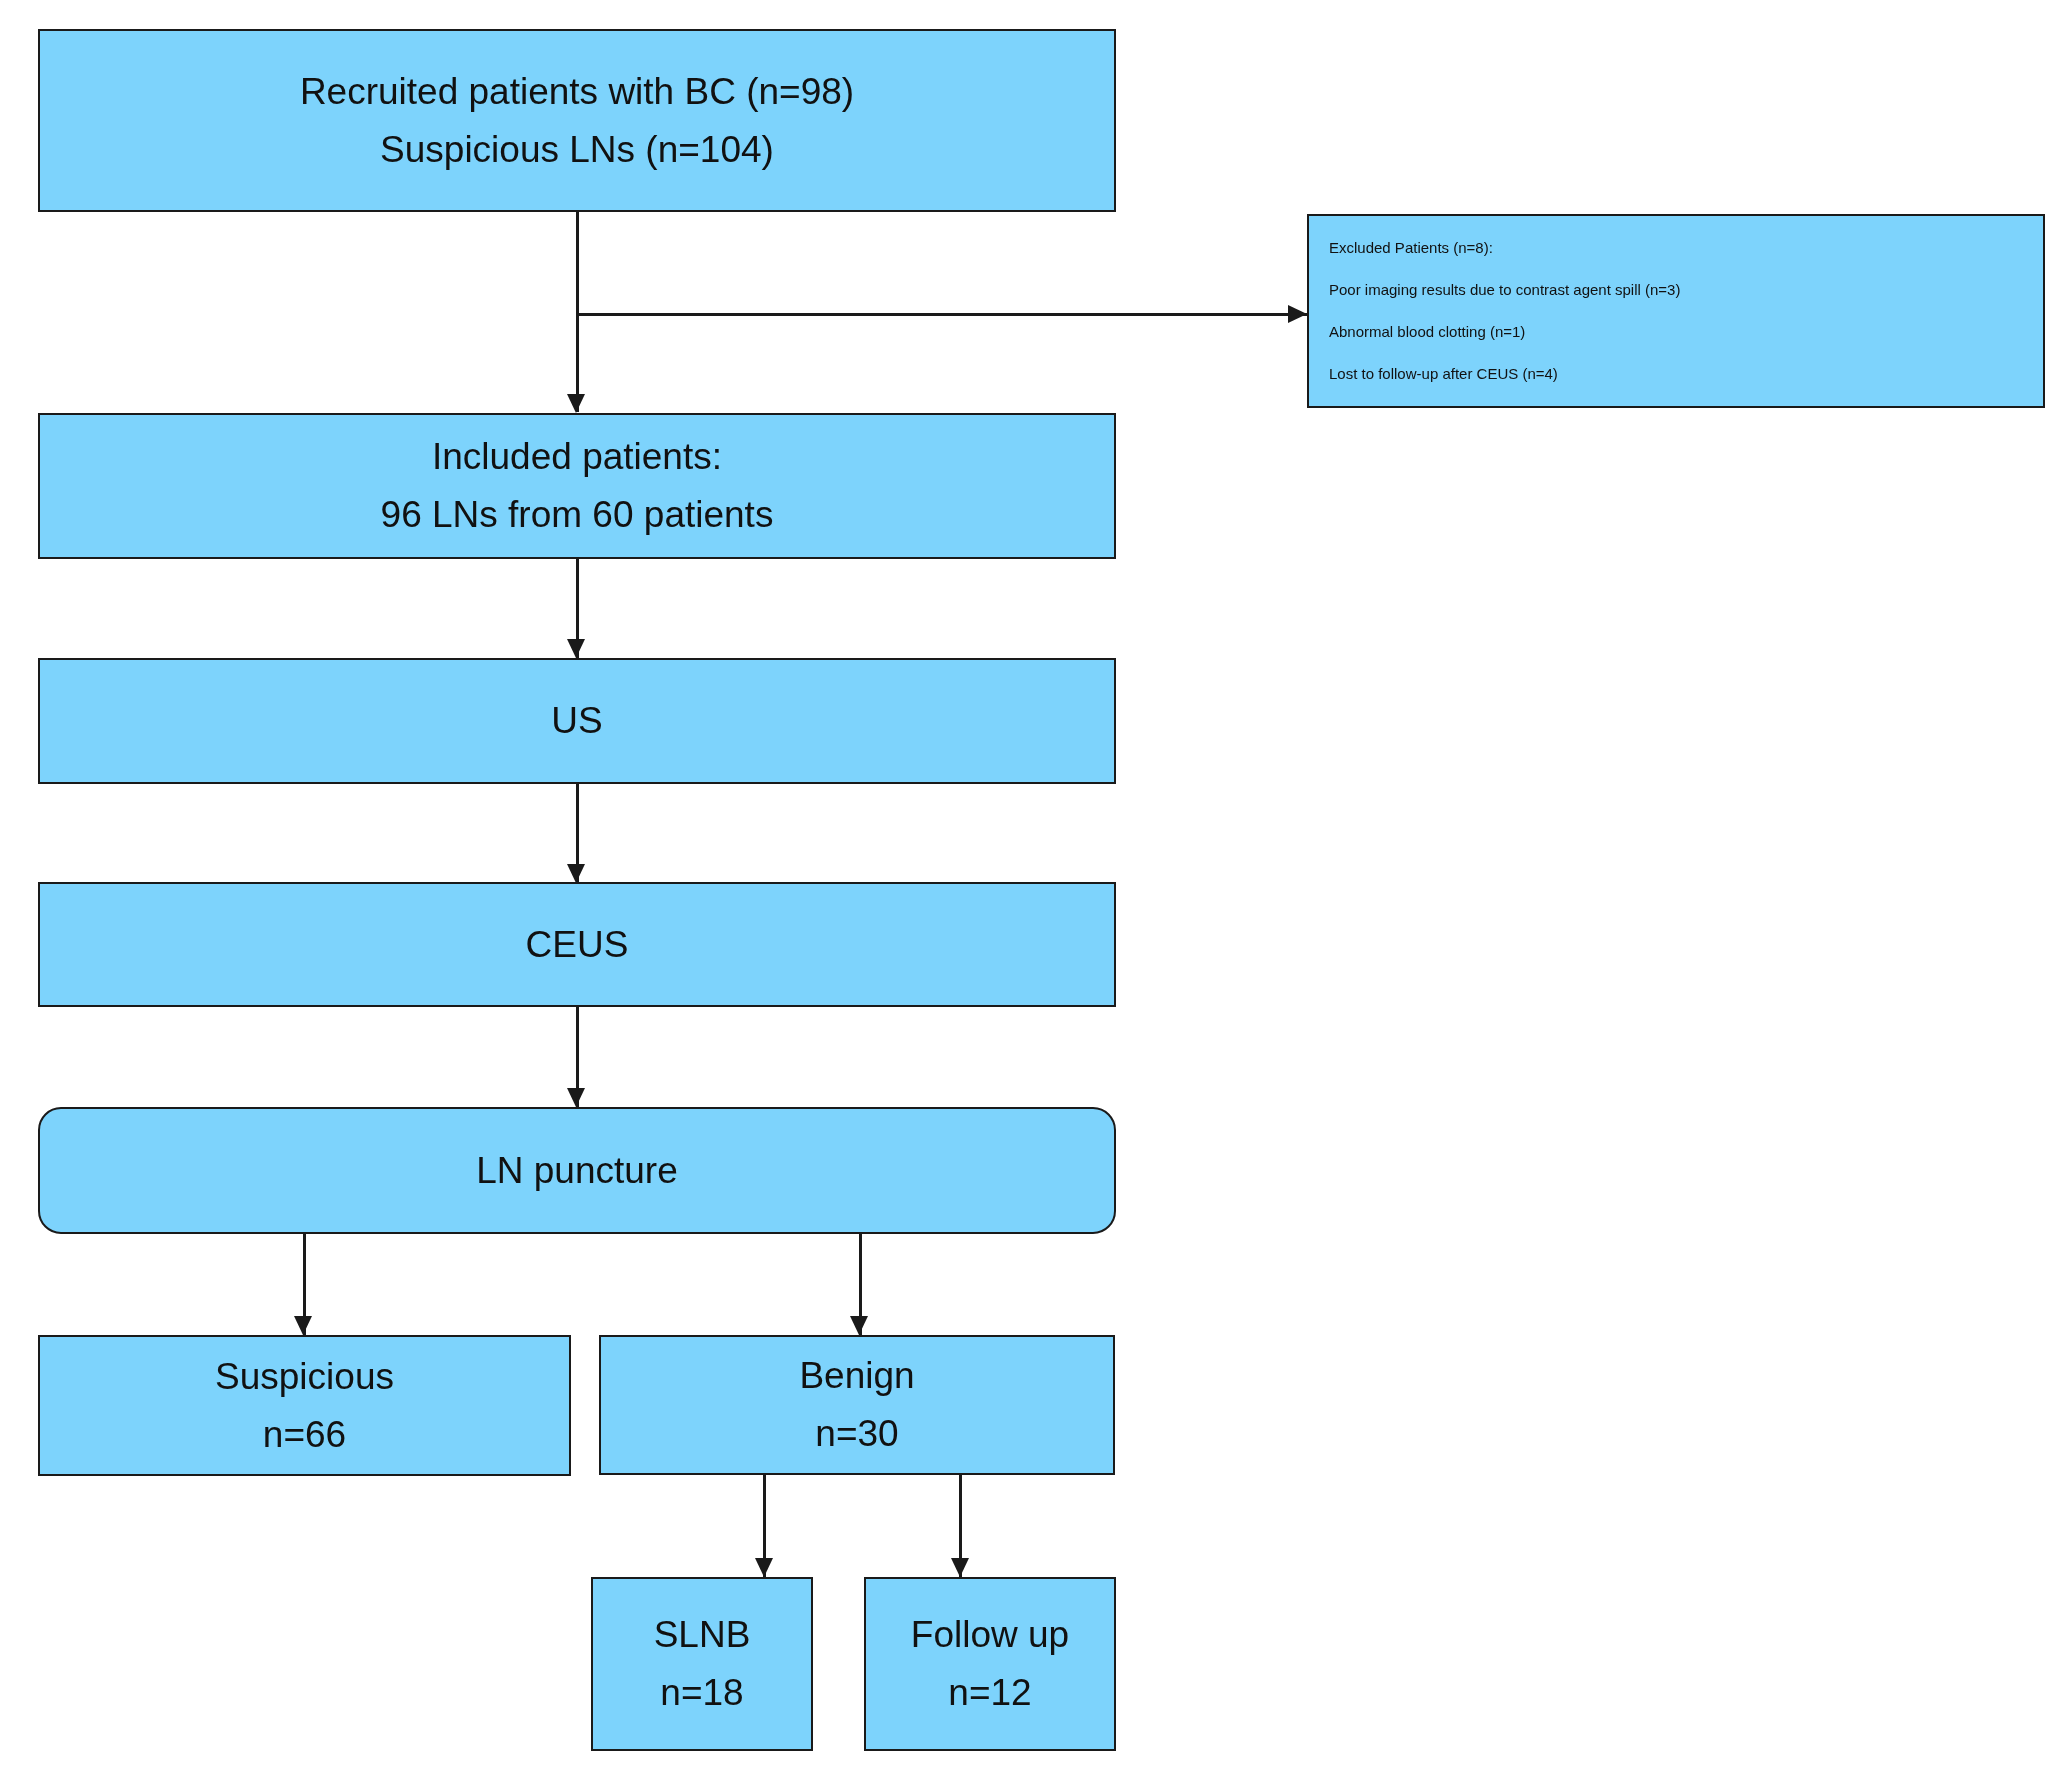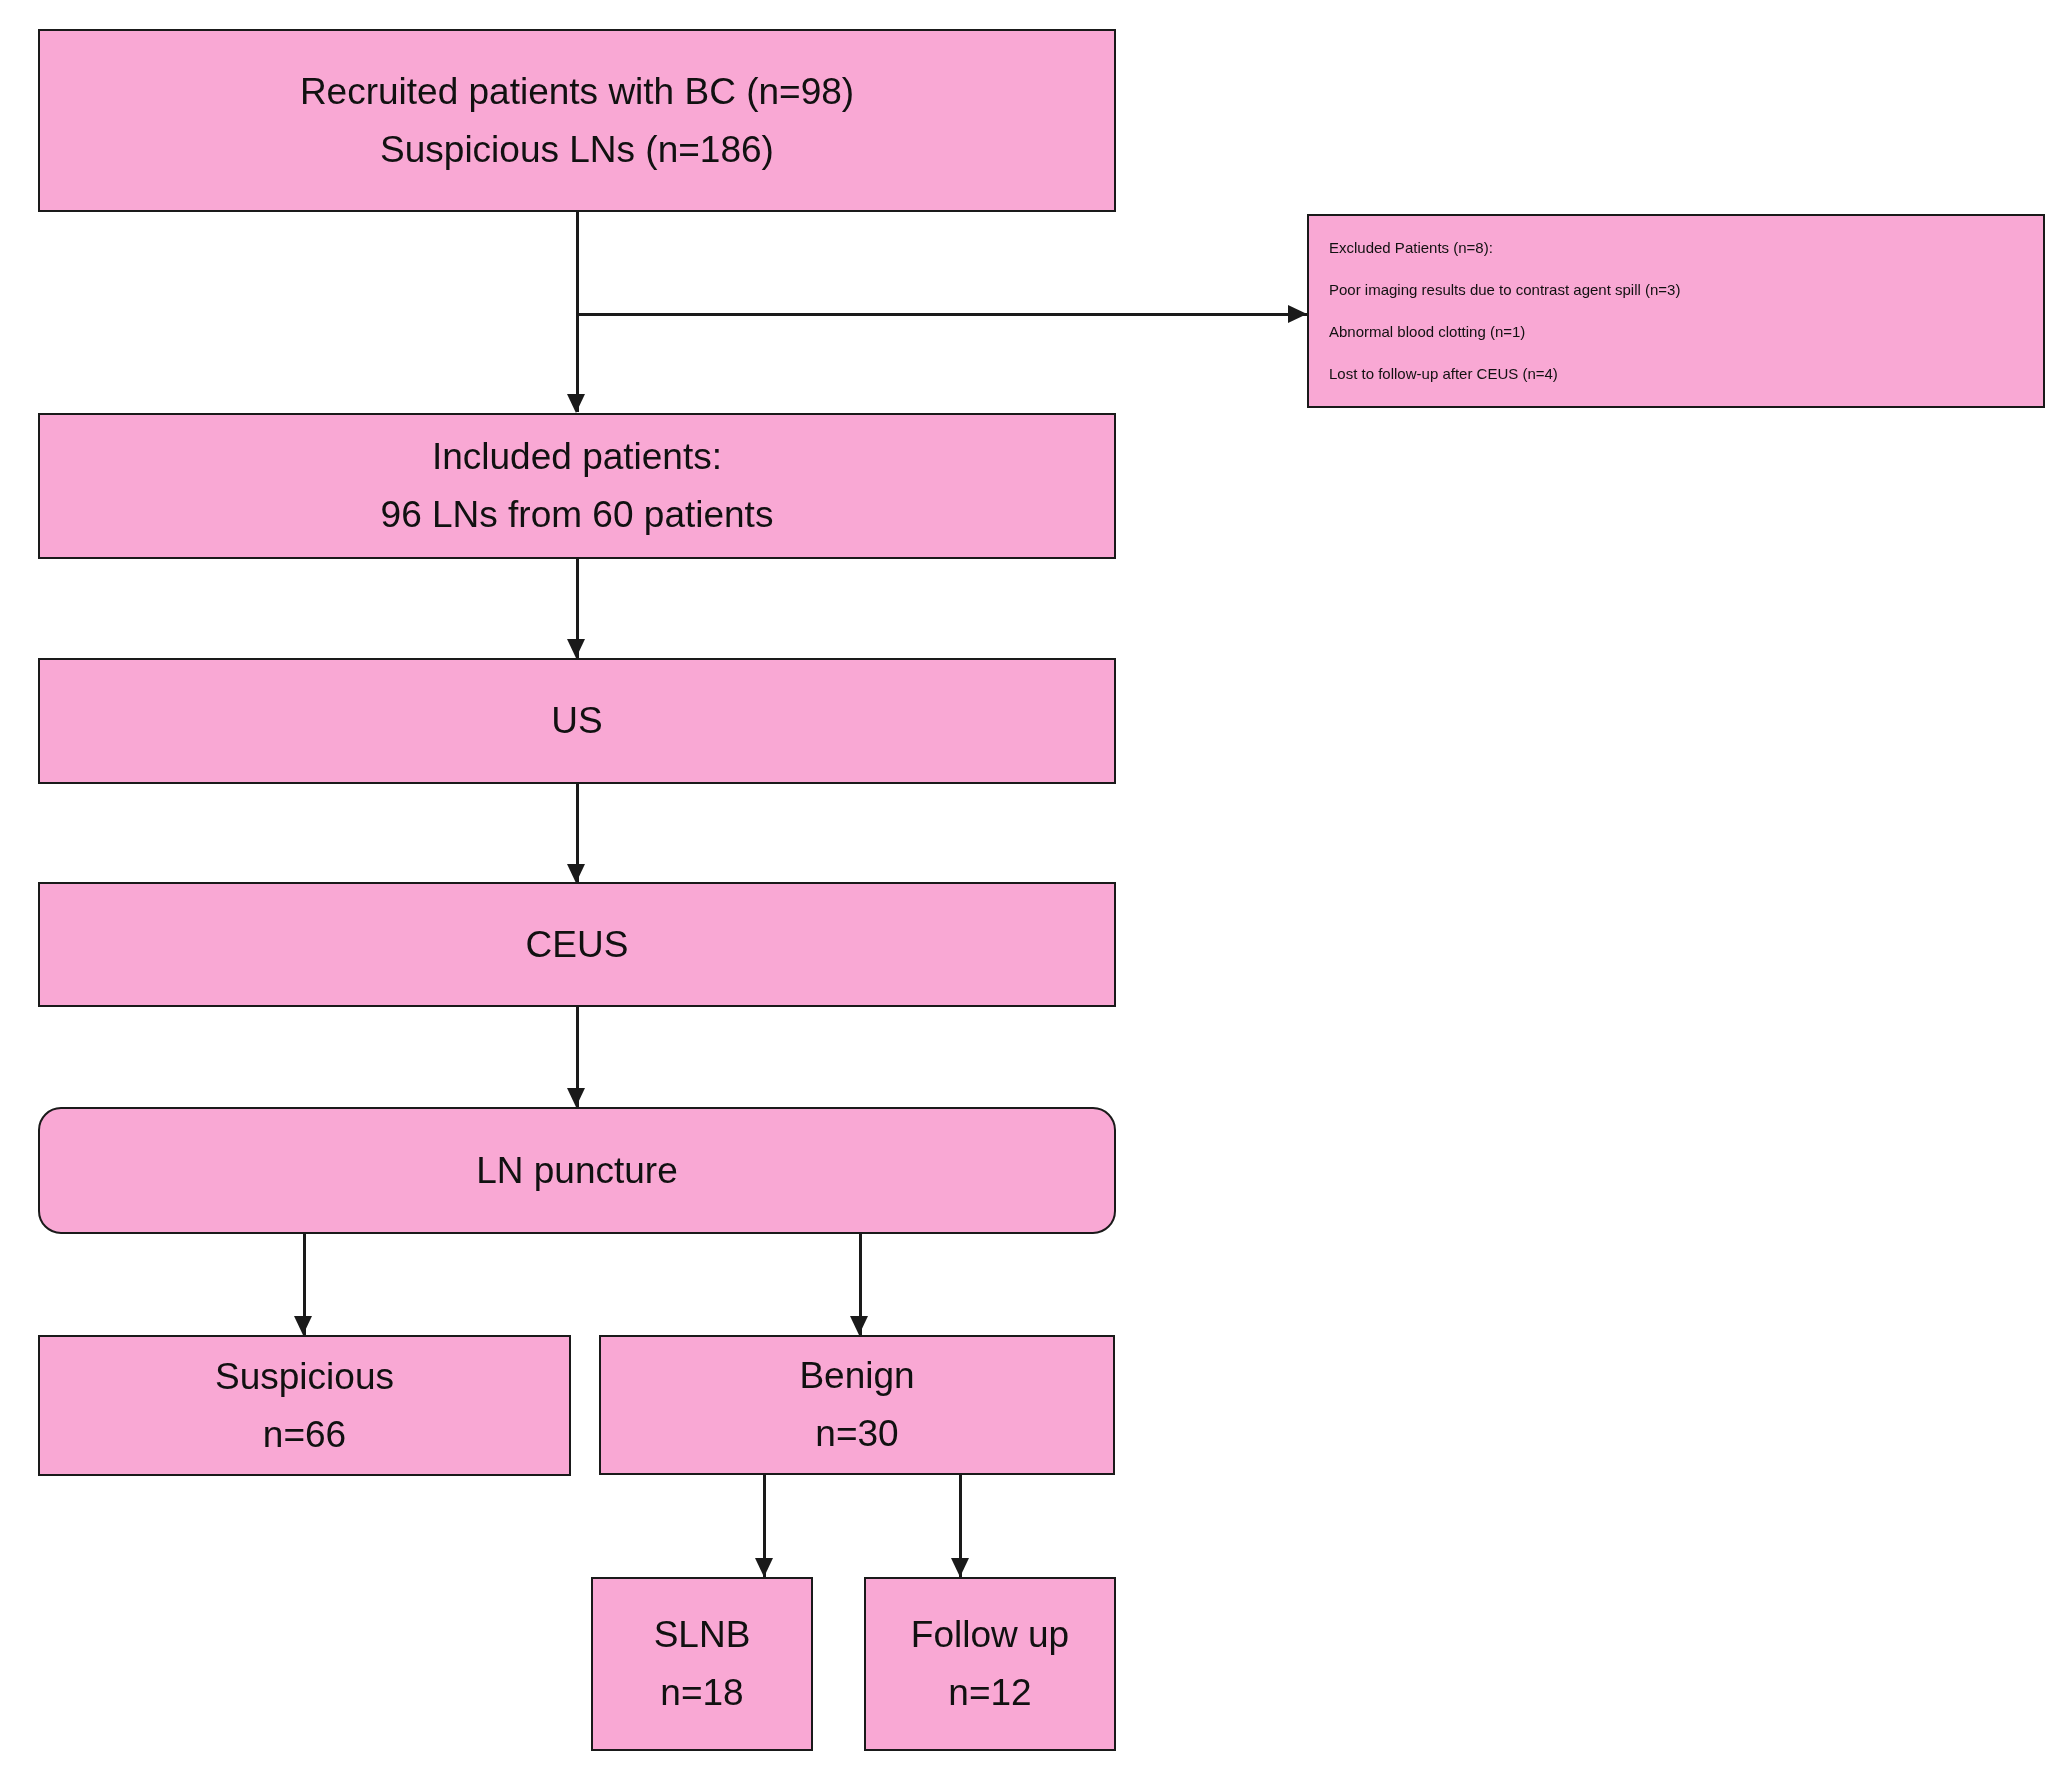--- a/index.html
+++ b/index.html
@@ -12,21 +12,21 @@
     width: 2072px;
     height: 1785px;
     background: #ffffff;
     font-family: "Liberation Sans", sans-serif;
     color: #111111;
   }
   .box {
     position: absolute;
     box-sizing: border-box;
     border: 2.5px solid #1a1a1a;
-    background: #f9a8d4;
+    background: #7dd3fc;
     display: flex;
     flex-direction: column;
     align-items: center;
     justify-content: center;
     text-align: center;
     font-size: 37px;
     line-height: 58px;
   }
   .box .line { display: block; }
   .note {
@@ -64,21 +64,21 @@
     border-left: 19px solid #1a1a1a;
   }
 </style>
 </head>
 <body>
 
 <div id="figure">
 
   <div class="box" style="left:38px; top:29px; width:1078px; height:183px;">
     <span class="line">Recruited patients with BC (n=98)</span>
-    <span class="line">Suspicious LNs (n=186)</span>
+    <span class="line">Suspicious LNs (n=104)</span>
   </div>
 
   <div class="shaft-v" style="left:576px; top:211px; height:201px;"></div>
   <div class="arrow-down" style="left:567px; top:394px;"></div>
 
   <div class="shaft-h" style="left:576px; top:313px; width:731px;"></div>
   <div class="arrow-right" style="left:1288px; top:305px;"></div>
 
   <div class="box note" style="left:1307px; top:214px; width:738px; height:194px;">
     <span class="line">Excluded Patients (n=8):</span>

